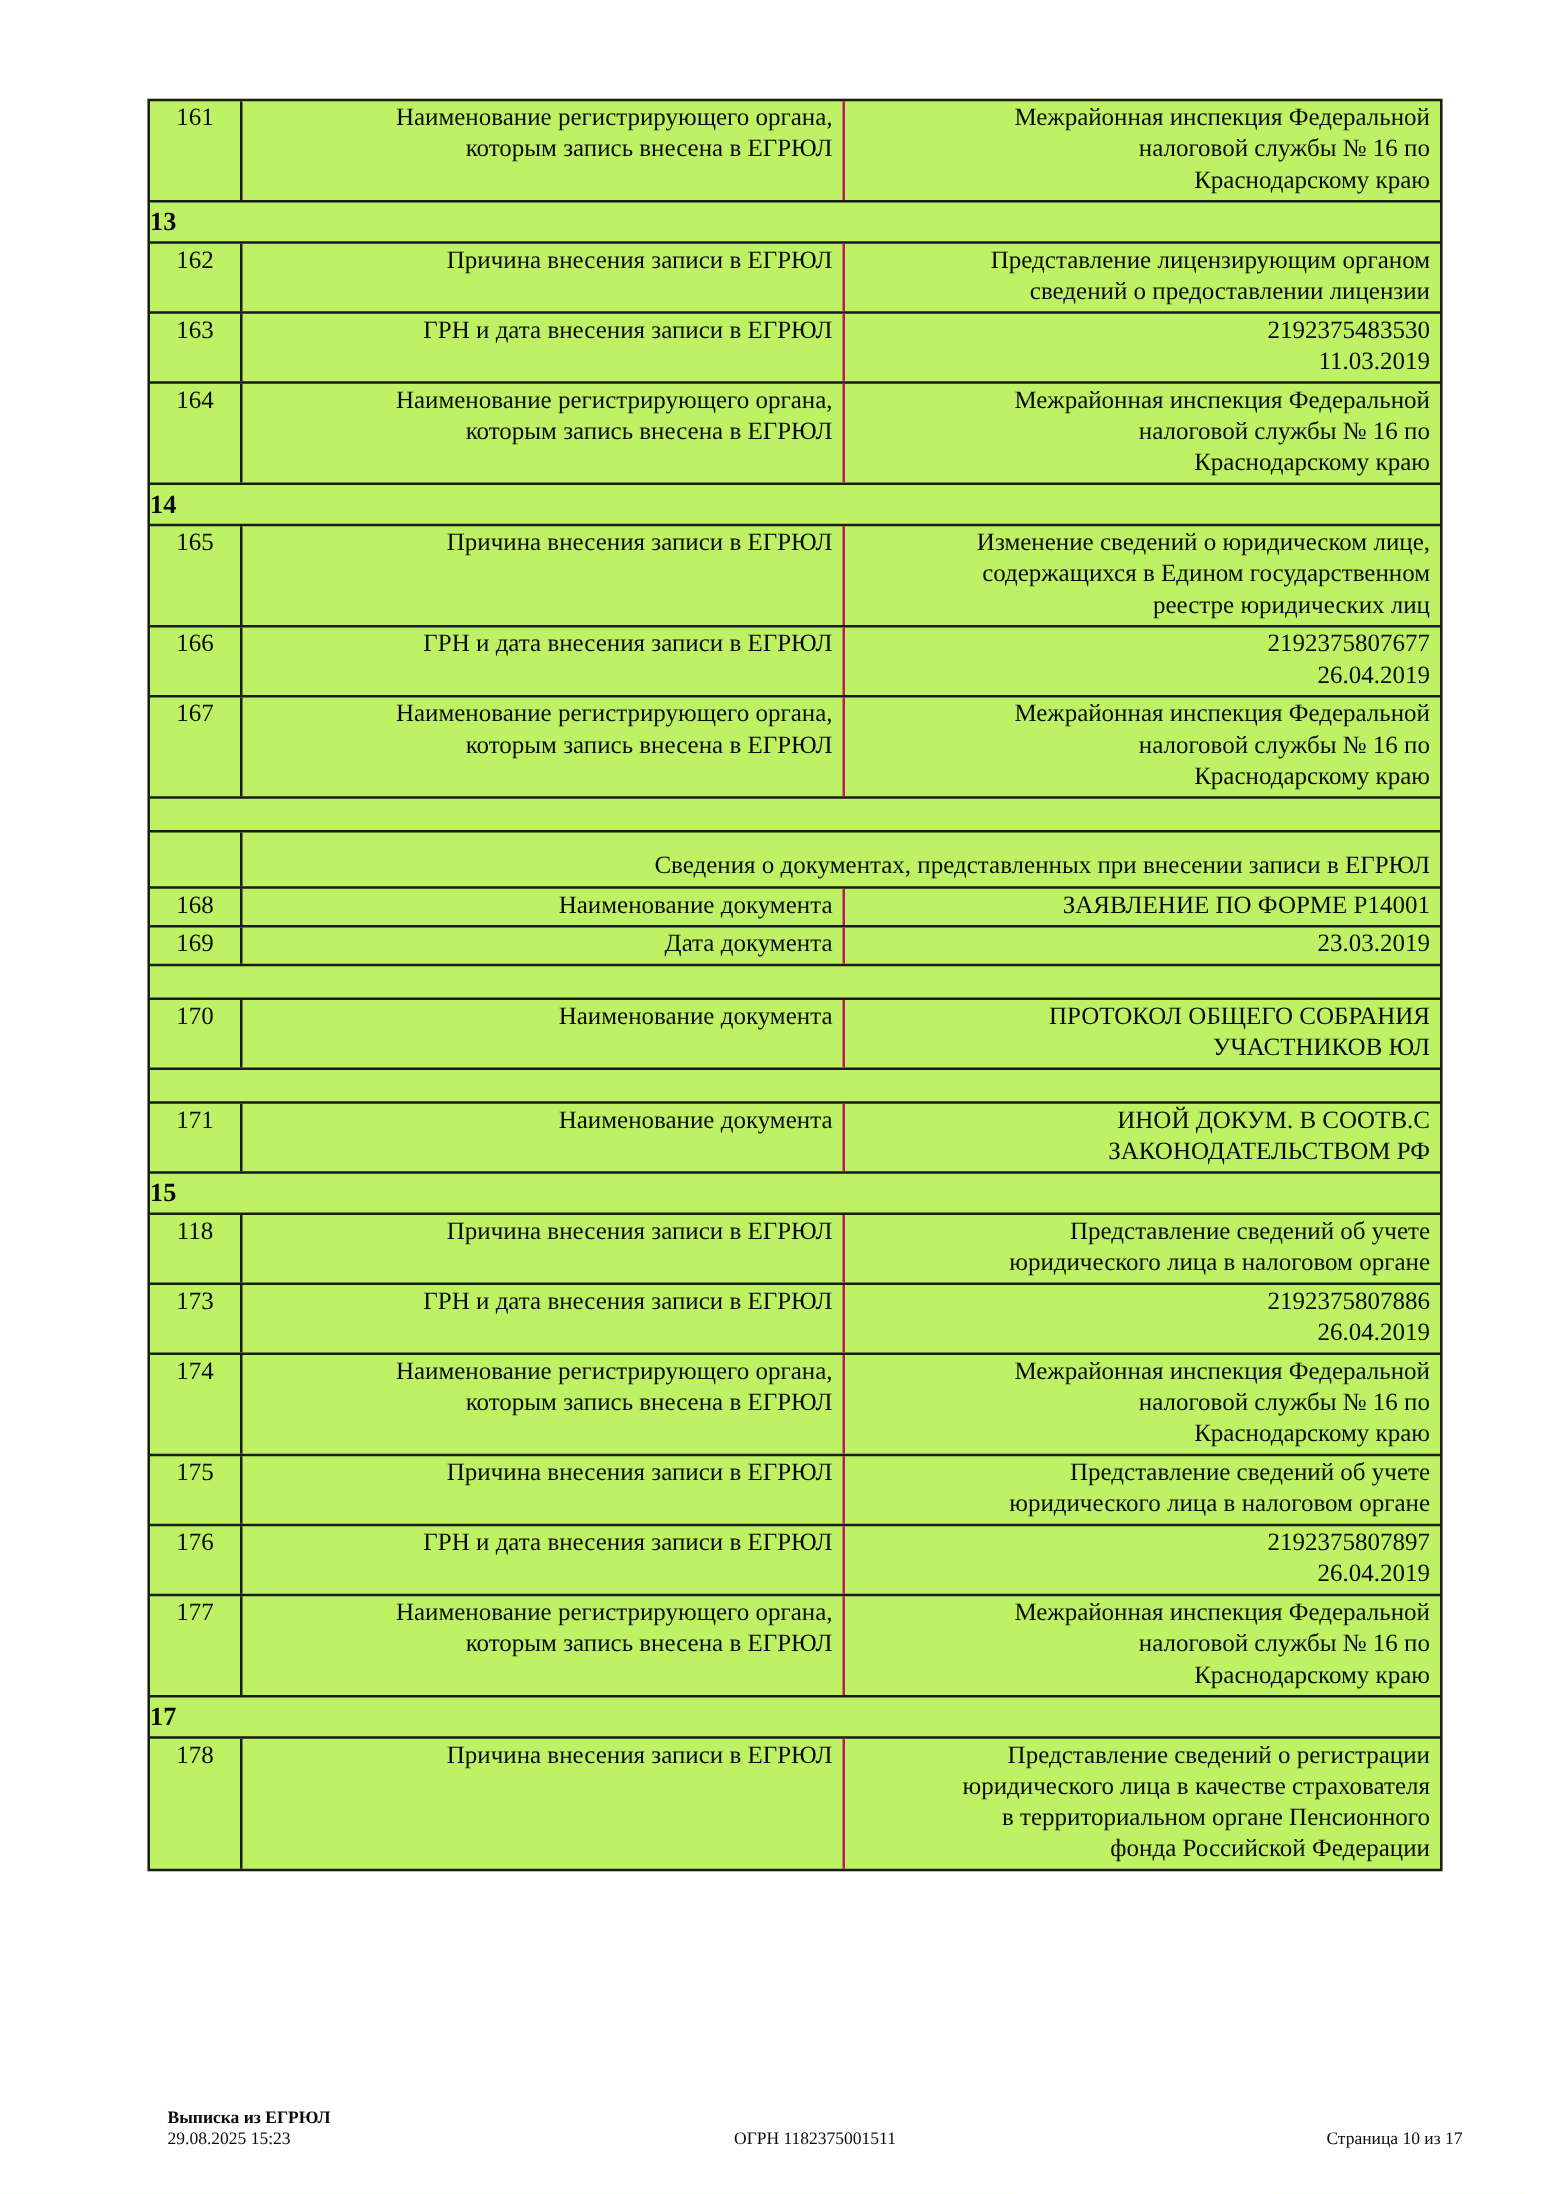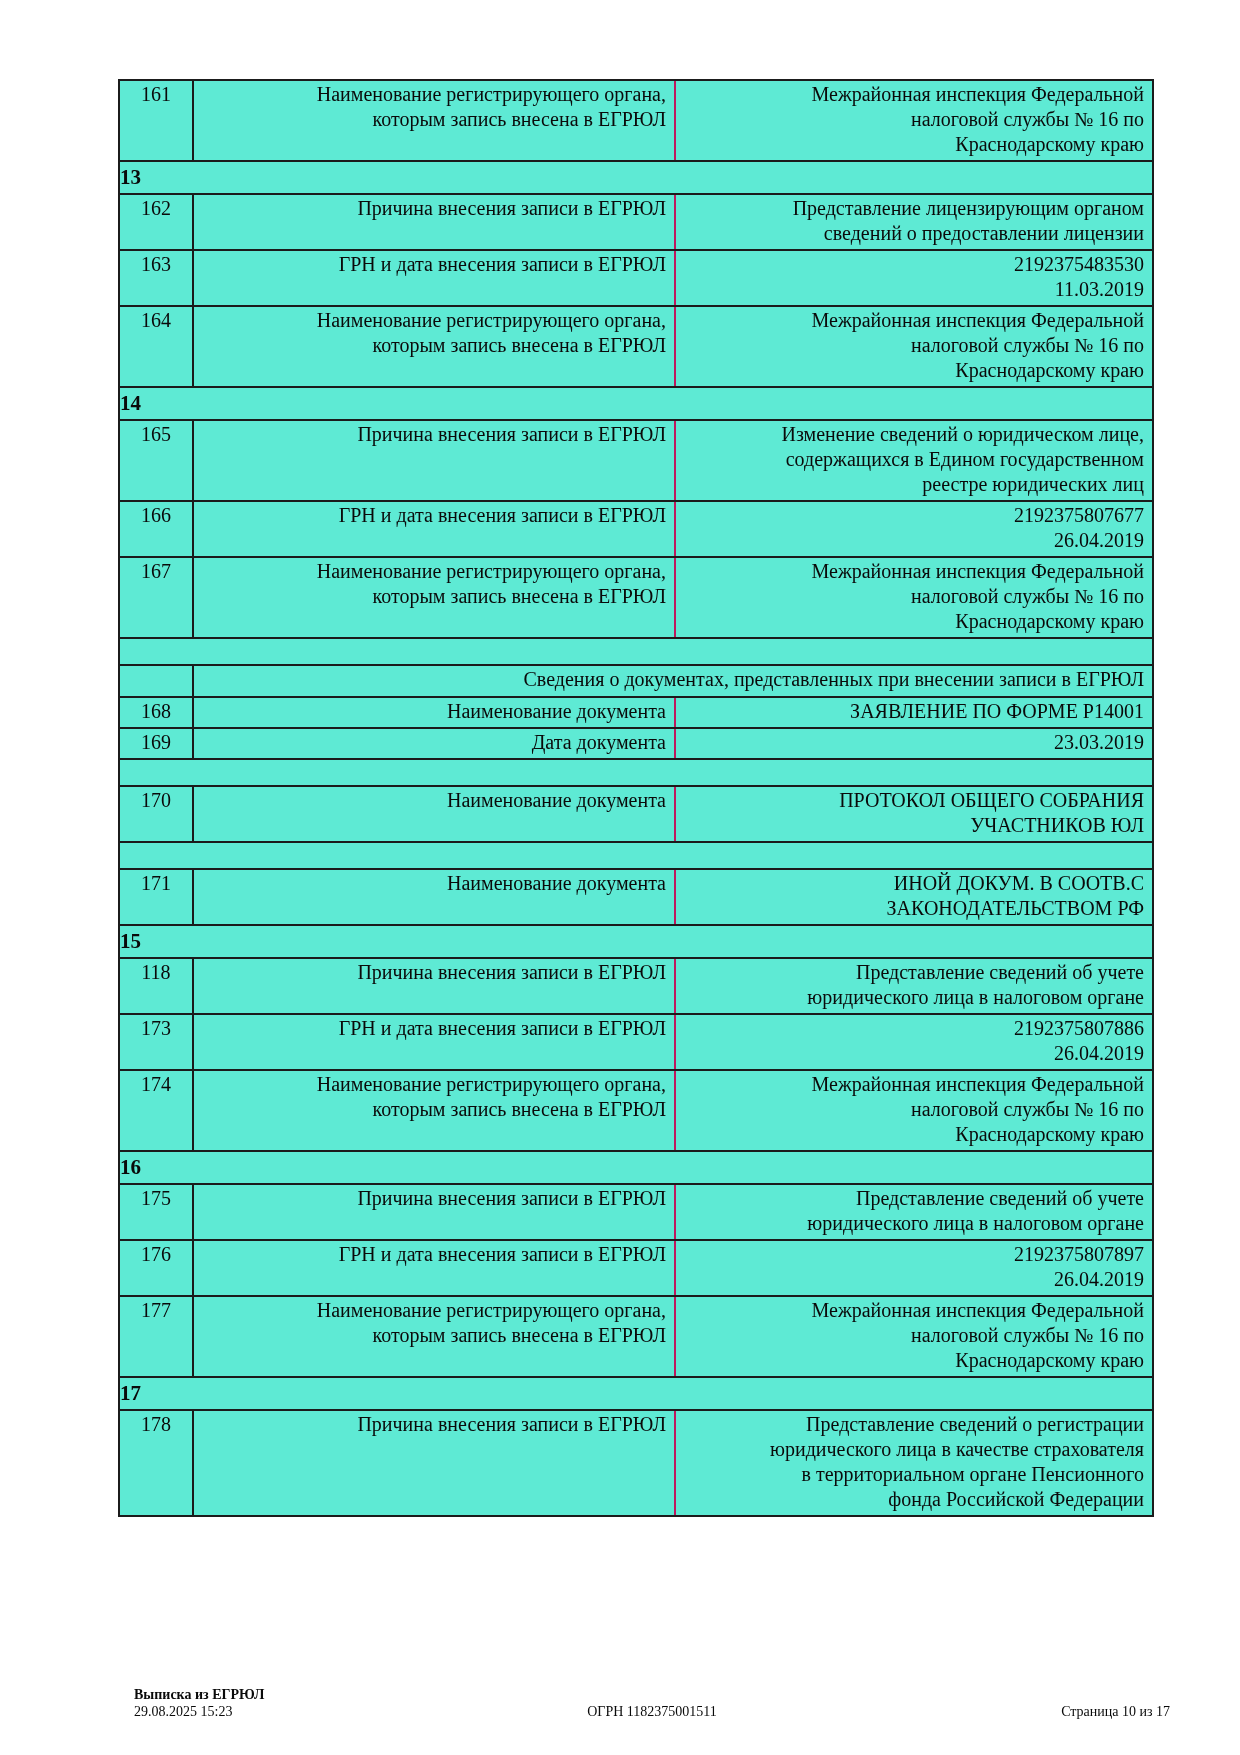--- a/index.html
+++ b/index.html
@@ -12,21 +12,21 @@
     -webkit-font-smoothing:antialiased;
   }
   .page { position:absolute; inset:0; background:#fff; }
 
   .egrul-table {
     position:absolute;
     left:118px; top:79px;
     width:1036px;
     border:2px solid #1b1b1b;
     box-sizing:border-box;
-    background:#5eead4;
+    background:#bef264;
   }
   .trow { display:flex; box-sizing:border-box; }
   .trow:not(:first-child) { border-top:2px solid #1b1b1b; }
 
   .cell { box-sizing:border-box; font-size:20px; line-height:25px;text-align:right; }
   .c-num {
     flex:0 0 72px; width:72px;
     text-align:center;
     padding:1px 2px 3px 2px;
   }
@@ -38,21 +38,21 @@
   }
   .c-value {
     flex:1 1 auto;
     border-left:2px solid #be185d;
     padding:1px 8px 3px 5px;
     white-space:pre-line;
   }
   .c-span {
     flex:1 1 auto;
     border-left:2px solid #1b1b1b;
-    padding:1px 8px 4px 5px;
+    padding:14px 8px 4px 5px;
     white-space:pre-line;
   }
 
   .section {
     align-items:center;
     font-weight:bold;
     font-size:21px;
     line-height:26px;
     padding:2px 0 3px 0;
   }
@@ -178,23 +178,20 @@
         <div class="cell c-value">2192375807886
 26.04.2019</div>
       </div>
       <div class="trow item">
         <div class="cell c-num">174</div>
         <div class="cell c-label">Наименование регистрирующего органа,
 которым запись внесена в ЕГРЮЛ</div>
         <div class="cell c-value">Межрайонная инспекция Федеральной
 налоговой службы № 16 по
 Краснодарскому краю</div>
-      </div>
-      <div class="trow section">
-        <div class="section-number">16</div>
       </div>
       <div class="trow item">
         <div class="cell c-num">175</div>
         <div class="cell c-label">Причина внесения записи в ЕГРЮЛ</div>
         <div class="cell c-value">Представление сведений об учете
 юридического лица в налоговом органе</div>
       </div>
       <div class="trow item">
         <div class="cell c-num">176</div>
         <div class="cell c-label">ГРН и дата внесения записи в ЕГРЮЛ</div>

